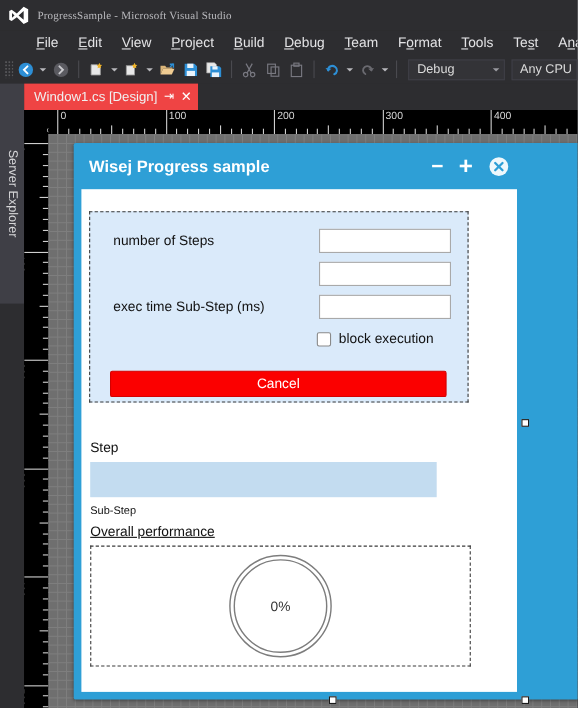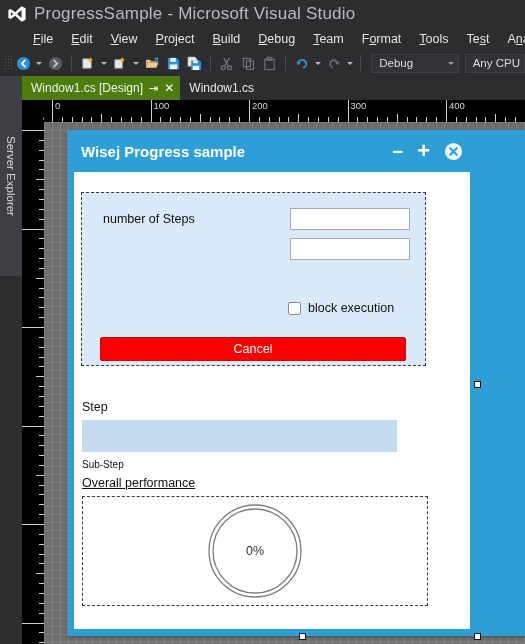--- a/index.html
+++ b/index.html
@@ -12,22 +12,23 @@
   #app { position: relative; width: 525px; height: 644px; }
 
   
   .titlebar {
     position: absolute; left: 0; top: 0; width: 525px; height: 28px;
     background: #2d2d30; display: flex; align-items: center;
   }
   .vs-logo { width: 34px; height: 28px; display: flex; align-items: center; justify-content: center; }
   .vs-logo svg { display: block; }
   .title-text {
-    color: #b9b9bd; font-size: 17px; letter-spacing: .2px;
+    color: #b9b9bd; font-size: 10px; letter-spacing: .2px;
     white-space: nowrap;
+    font-family: Liberation Serif, serif;
   }
 
   
   .menubar {
     position: absolute; left: 0; top: 28px; width: 525px; height: 22px;
     background: #2d2d30; display: flex; align-items: center; padding-left: 24px;
   }
   .menu-item {
     color: #e3e3e5; font-size: 12.5px; padding: 0 9px; white-space: nowrap;
     line-height: 22px;
@@ -75,21 +76,21 @@
 
   
   .tabstrip {
     position: absolute; left: 22px; top: 76px; width: 503px; height: 24px;
     background: #2d2d30; display: flex; align-items: stretch;
   }
   .tab {
     display: flex; align-items: center; padding: 0 6px 0 9px; gap: 6px;
     font-size: 12px; color: #f0f0f0; white-space: nowrap;
   }
-  .tab.active { background: #4d7c0f; }
+  .tab.active { background: #ef4444; }
   .tab.inactive { color: #e8e8e8; }
   .tab .pin, .tab .close { color: #ffffff; font-size: 12px; line-height: 1; }
   .tab .pin { font-size: 11px; }
 
   
   .designer {
     position: absolute; left: 22px; top: 100px; width: 503px; height: 544px;
     background: #000;
   }
   .ruler-h {
@@ -361,23 +362,20 @@
     <div class="vtab">
       <span>Server Explorer</span>
     </div>
   </div>
 
   <div class="tabstrip">
     <div class="tab active">
       <span>Window1.cs [Design]</span>
       <span class="pin">⇥</span>
       <span class="close">✕</span>
-    </div>
-    <div class="tab inactive">
-      <span>Window1.cs</span>
     </div>
   </div>
 
   <div class="designer">
 
     <div class="ruler-corner">
       <span>0</span>
     </div>
 
     <div class="ruler-h" id="rulerH">
@@ -520,20 +518,24 @@
 
             <div class="frow" style="top:14px">
               <span class="lbl">number of Steps</span>
               <input class="inp" type="text" value="" style="">
             </div>
 
             <div class="frow" style="top:44px">
               <input class="inp" type="text" value="" style="">
             </div>
 
+            <div class="frow" style="top:74px">
+              <span class="lbl">exec time Sub-Step (ms)</span>
+              <input class="inp" type="text" value="" style="">
+            </div>
 
 
             <div class="chk-wrap">
               <span class="chk-box"></span>
               <span class="chk-lbl">block execution</span>
             </div>
 
             <div class="btn-cancel">Cancel</div>
           </div>
 

